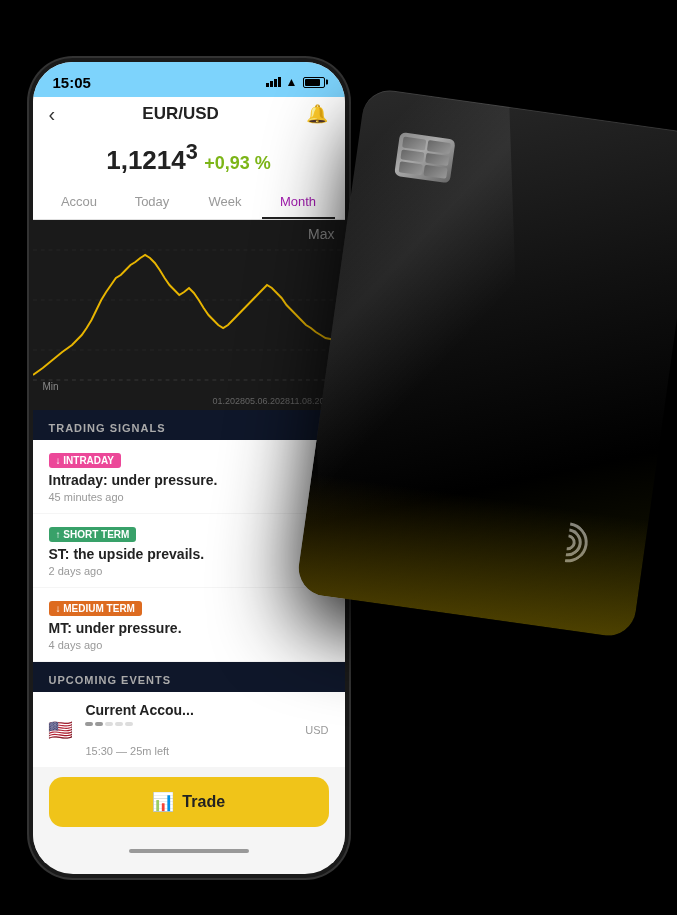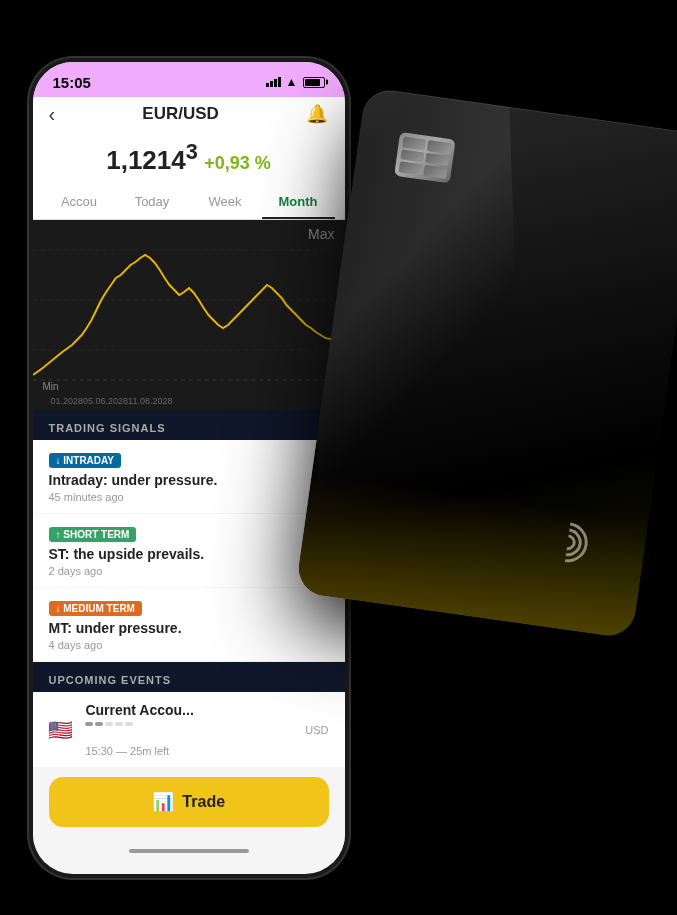--- a/index.html
+++ b/index.html
@@ -38,21 +38,21 @@
     .phone-inner {
       position: absolute;
       top: 4px; left: 4px; right: 4px; bottom: 4px;
       background: #f5f5f5;
       border-radius: 40px;
       overflow: hidden;
     }
 
     
     .status-bar {
-      background: #f0abfc;
+      background: #7dd3fc;
       display: flex;
       justify-content: space-between;
       align-items: center;
       padding: 12px 20px 6px;
       font-size: 14px;
       font-weight: 600;
     }
     .status-time { font-size: 15px; font-weight: 700; }
     .status-icons { display: flex; align-items: center; gap: 5px; font-size: 12px; }
     .signal-bars { display: flex; align-items: flex-end; gap: 1px; }
@@ -113,22 +113,22 @@
     .tab {
       flex: 1;
       text-align: center;
       padding: 8px 0;
       font-size: 13px;
       color: #999;
       cursor: pointer;
       border-bottom: 2px solid transparent;
     }
     .tab.active {
-      color: #15803d;
-      font-weight: 700;
+      color: #a21caf;
+      font-weight: 400;
       border-bottom: 2px solid #222;
     }
 
     
     .chart-container {
       background: #1a1a1a;
       height: 190px;
       position: relative;
       overflow: hidden;
     }
@@ -144,21 +144,21 @@
       bottom: 18px;
       left: 10px;
       color: #888;
       font-size: 10px;
     }
     .chart-dates {
       position: absolute;
       bottom: 4px;
       left: 8px; right: 0;
       display: flex;
-      justify-content: flex-start;
+      justify-content: flex-end;
       padding: 0 10px;
     }
     .chart-dates span { color: #666; font-size: 9px; }
     .chart-svg { width: 100%; height: 100%; }
 
     
     .section-title {
       font-size: 11px;
       font-weight: 700;
       color: #aaa;
@@ -177,21 +177,21 @@
       display: inline-flex;
       align-items: center;
       gap: 4px;
       padding: 2px 7px;
       border-radius: 3px;
       font-size: 10px;
       font-weight: 700;
       color: #fff;
       margin-bottom: 4px;
     }
-    .badge-red { background: #0369a1; }
+    .badge-red { background: #ec4899; }
     .badge-green { background: #38a169; }
     .badge-orange { background: #dd6b20; }
 
     .signal-text {
       font-size: 14px;
       font-weight: 700;
       color: #222;
       margin-bottom: 3px;
     }
     .signal-time {

